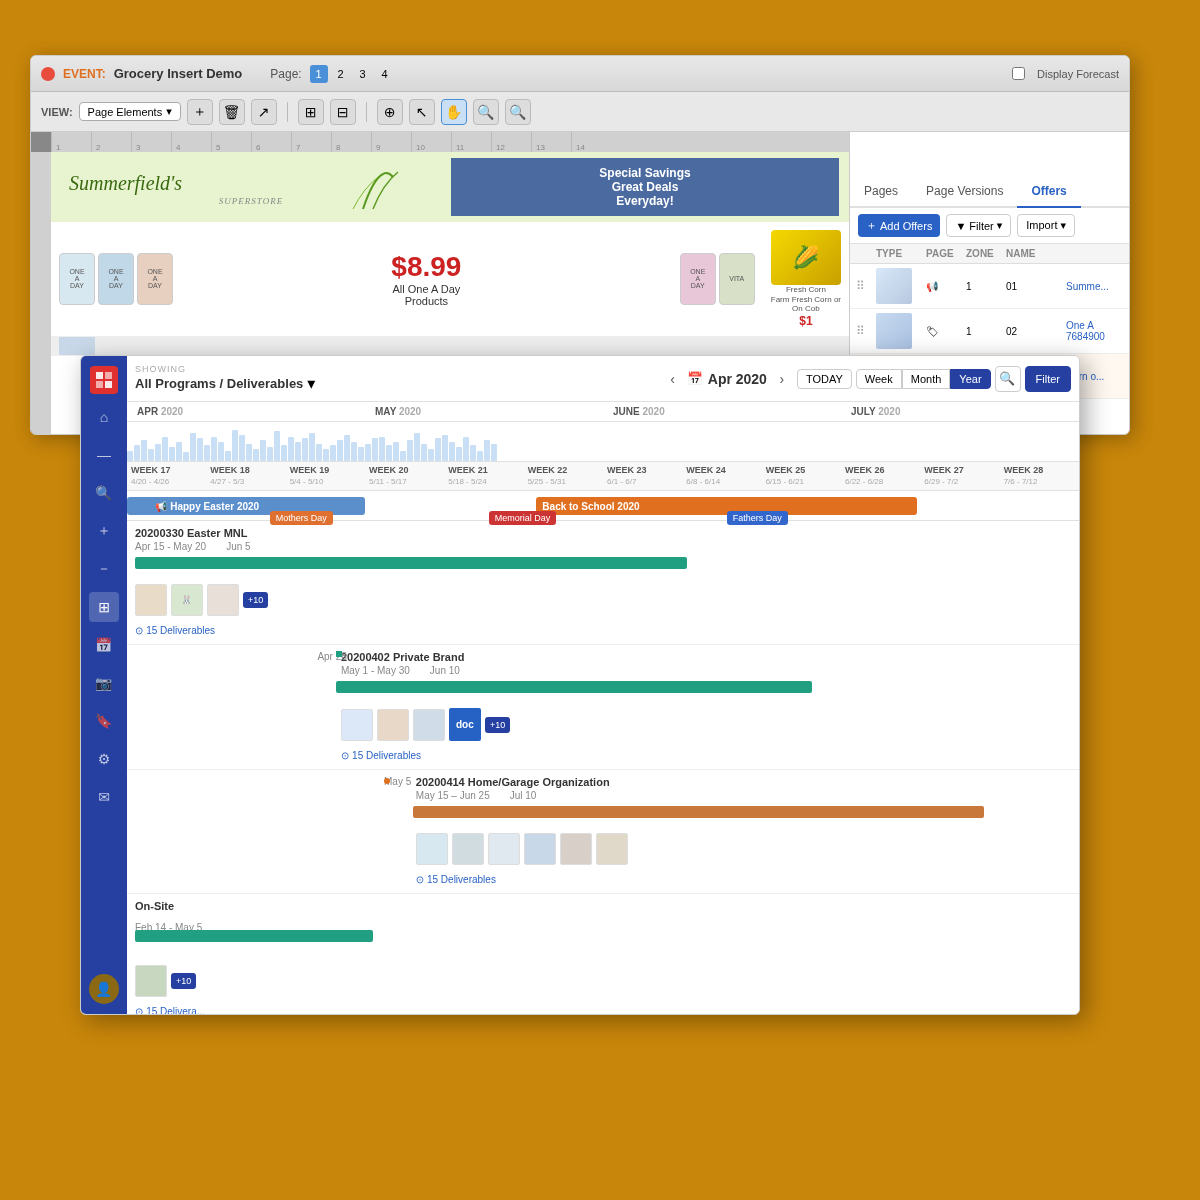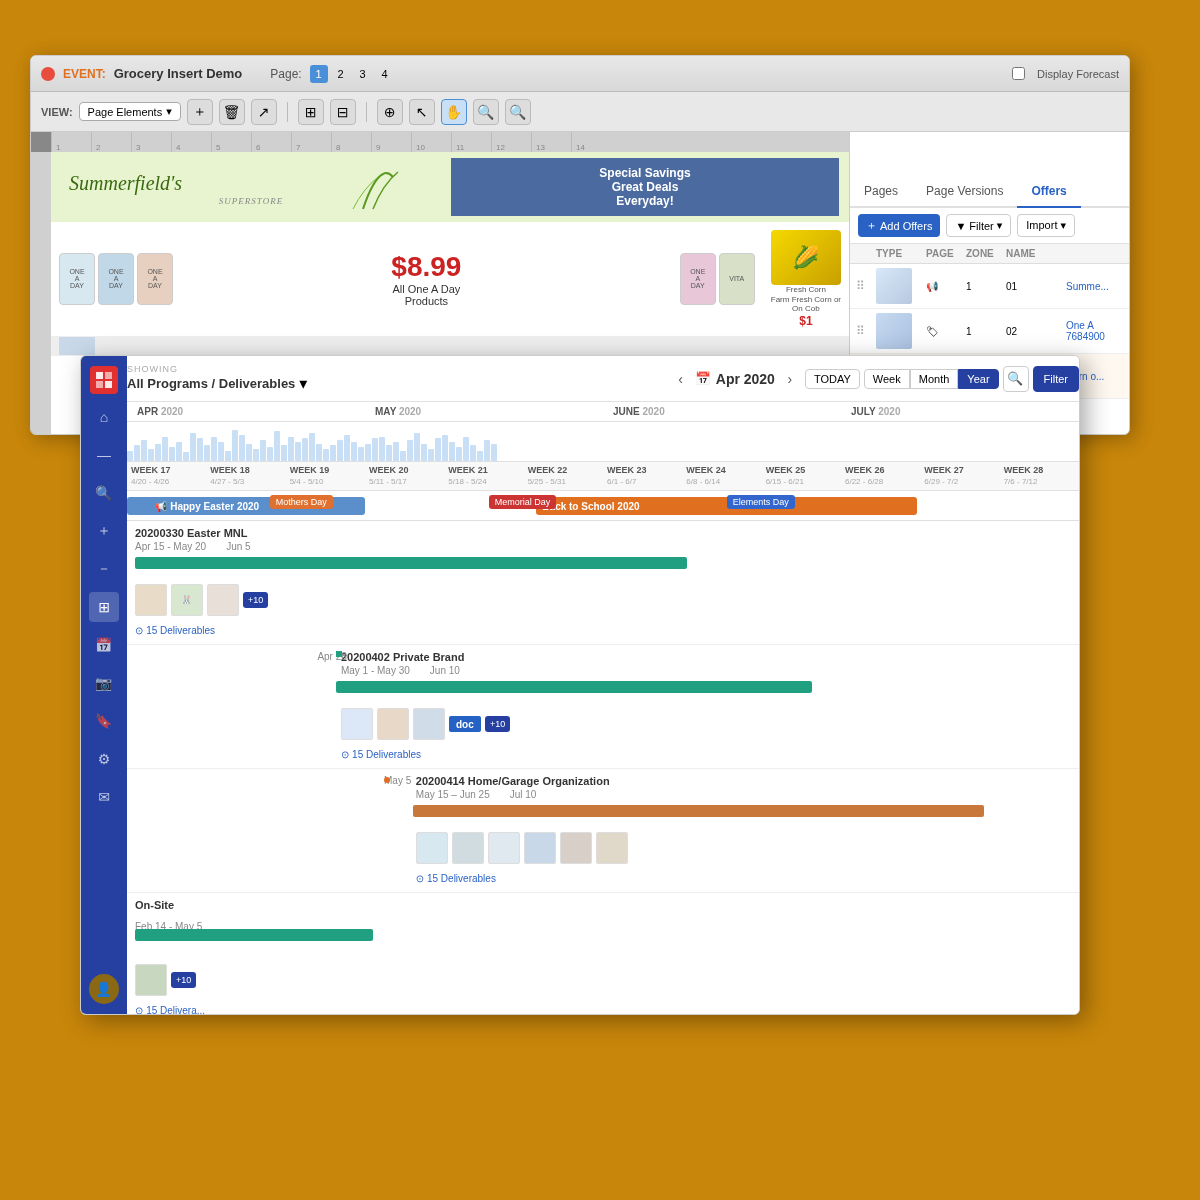--- a/index.html
+++ b/index.html
@@ -307,21 +307,21 @@
       flex: 1;
       display: flex;
       flex-direction: column;
       overflow: hidden;
     }
 
     
     .cal-header {
       display: flex;
       align-items: center;
-      padding: 8px 0;
+      padding: 8px 8px;
       border-bottom: 1px solid #e0e0e0;
       gap: 8px;
       background: white;
     }
     .cal-nav {
       margin-left: auto;
       display: flex; align-items: center; gap: 4px;
     }
     .cal-nav-arrow {
       width: 22px; height: 22px;
@@ -441,21 +441,21 @@
       display: flex; align-items: center;
       padding: 0 6px;
       font-size: 10px;
       color: white;
       font-weight: bold;
     }
     .cal-event-bar.blue-light { background: #5b8fcc; }
     .cal-event-bar.orange { background: #e07020; }
     .cal-holiday-dot {
       position: absolute;
-      top: 4px;
+      top: 20px;
       background: #e07030;
       color: white;
       font-size: 9px;
       padding: 2px 6px;
       border-radius: 3px;
     }
 
     
     .cal-timeline {
       flex: 1;
@@ -823,21 +823,21 @@
       </div>
 
       <div class="cal-event-bar orange" style="left:43%;width:40%;">
         Back to School 2020
       </div>
 
       <div class="cal-holiday-dot" style="left:15%;">Mothers Day</div>
 
       <div class="cal-holiday-dot" style="left:38%;background:#cc3333;">Memorial Day</div>
 
-      <div class="cal-holiday-dot" style="left:63%;background:#3366cc;">Elements Day</div>
+      <div class="cal-holiday-dot" style="left:63%;background:#3366cc;">Fathers Day</div>
     </div>
 
     <div class="cal-timeline">
 
       <div style="border-bottom:1px solid #eee;position:relative;min-height:95px;padding:6px 8px;">
         <div style="font-size:11px;font-weight:bold;color:#333;">20200330 Easter MNL</div>
         <div style="display:flex;gap:20px;font-size:10px;color:#888;margin-top:2px;">
           <span>Apr 15 - May 20</span>
           <span>Jun 5</span>
         </div>
@@ -861,21 +861,21 @@
         <div style="margin-left:22%;font-size:11px;font-weight:bold;color:#333;">20200402 Private Brand</div>
         <div style="display:flex;gap:20px;font-size:10px;color:#888;margin-left:22%;margin-top:2px;">
           <span>May 1 - May 30</span>
           <span>Jun 10</span>
         </div>
         <div style="position:absolute;top:36px;left:22%;width:50%;height:12px;background:#20a080;border-radius:2px;"></div>
         <div style="margin-top:32px;margin-left:22%;display:flex;align-items:center;gap:4px;">
           <div style="width:32px;height:32px;background:#dce8f8;border:1px solid #ddd;border-radius:2px;"></div>
           <div style="width:32px;height:32px;background:#e8d8c8;border:1px solid #ddd;border-radius:2px;"></div>
           <div style="width:32px;height:32px;background:#d0dce8;border:1px solid #ddd;border-radius:2px;"></div>
-          <div style="width:32px;height:16px;background:#2562c4;border-radius:2px;display:flex;align-items:center;justify-content:center;color:white;font-size:10px;font-weight:bold;">doc</div>
+          <div style="width:32px;height:33px;background:#2562c4;border-radius:2px;display:flex;align-items:center;justify-content:center;color:white;font-size:10px;font-weight:bold;">doc</div>
           <div style="background:#2540a0;color:white;font-size:9px;padding:3px 5px;border-radius:3px;">+10</div>
         </div>
         <div style="margin-top:4px;margin-left:22%;">
           <span style="color:#2962c4;font-size:10px;">⊙ 15 Deliverables</span>
         </div>
       </div>
 
       <div style="border-bottom:1px solid #eee;position:relative;min-height:105px;padding:6px 8px;">
         <div style="position:absolute;top:6px;left:27%;font-size:10px;color:#888;">May 5</div>
         <div style="position:absolute;top:8px;left:27%;width:6px;height:6px;background:#e07020;border-radius:50%;"></div>

